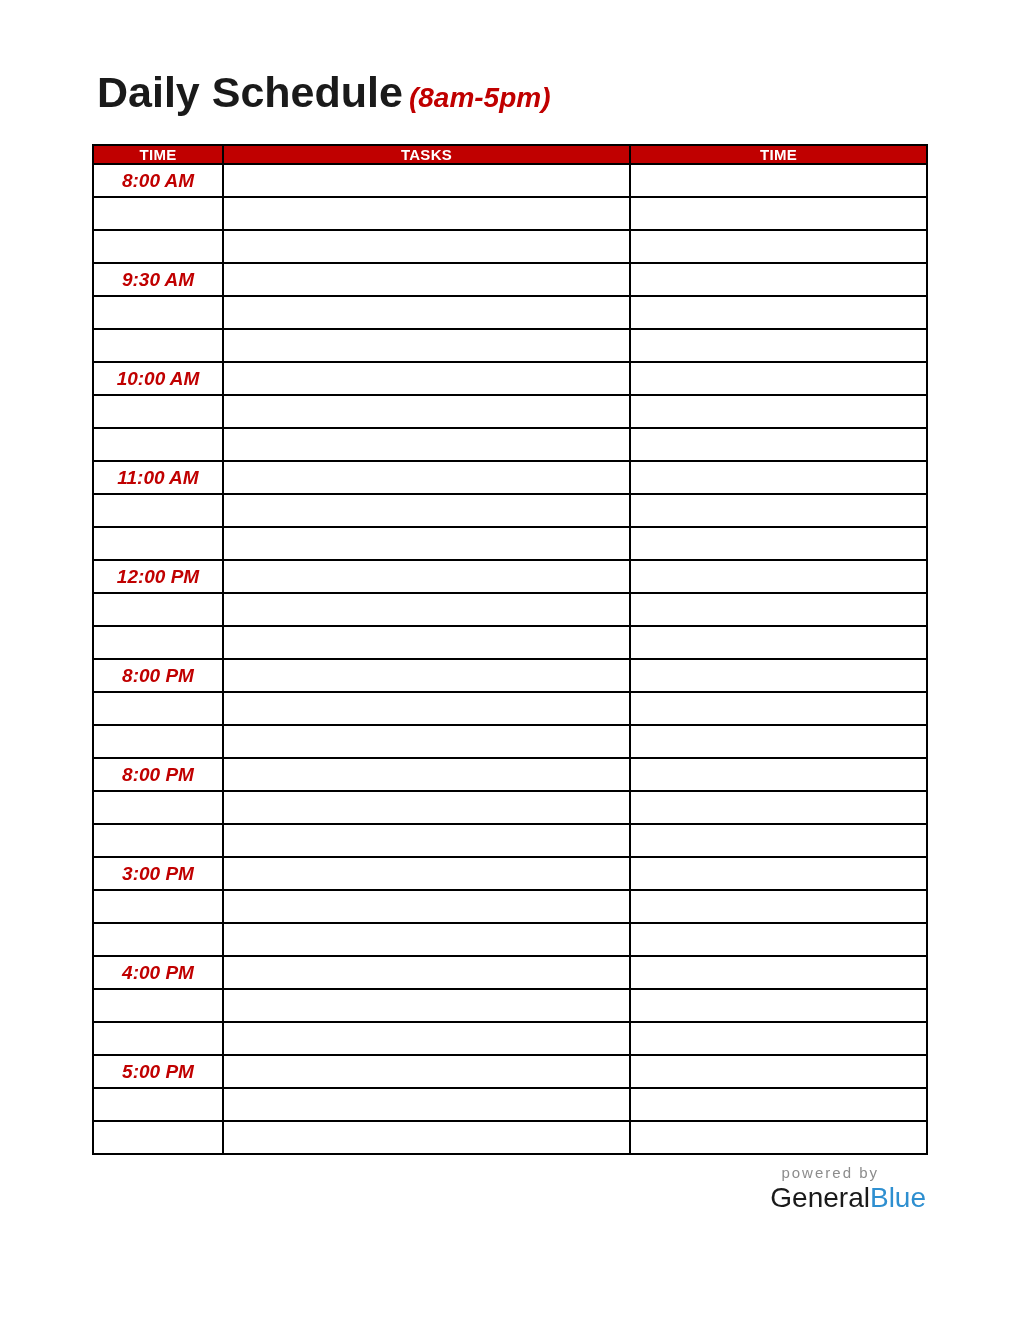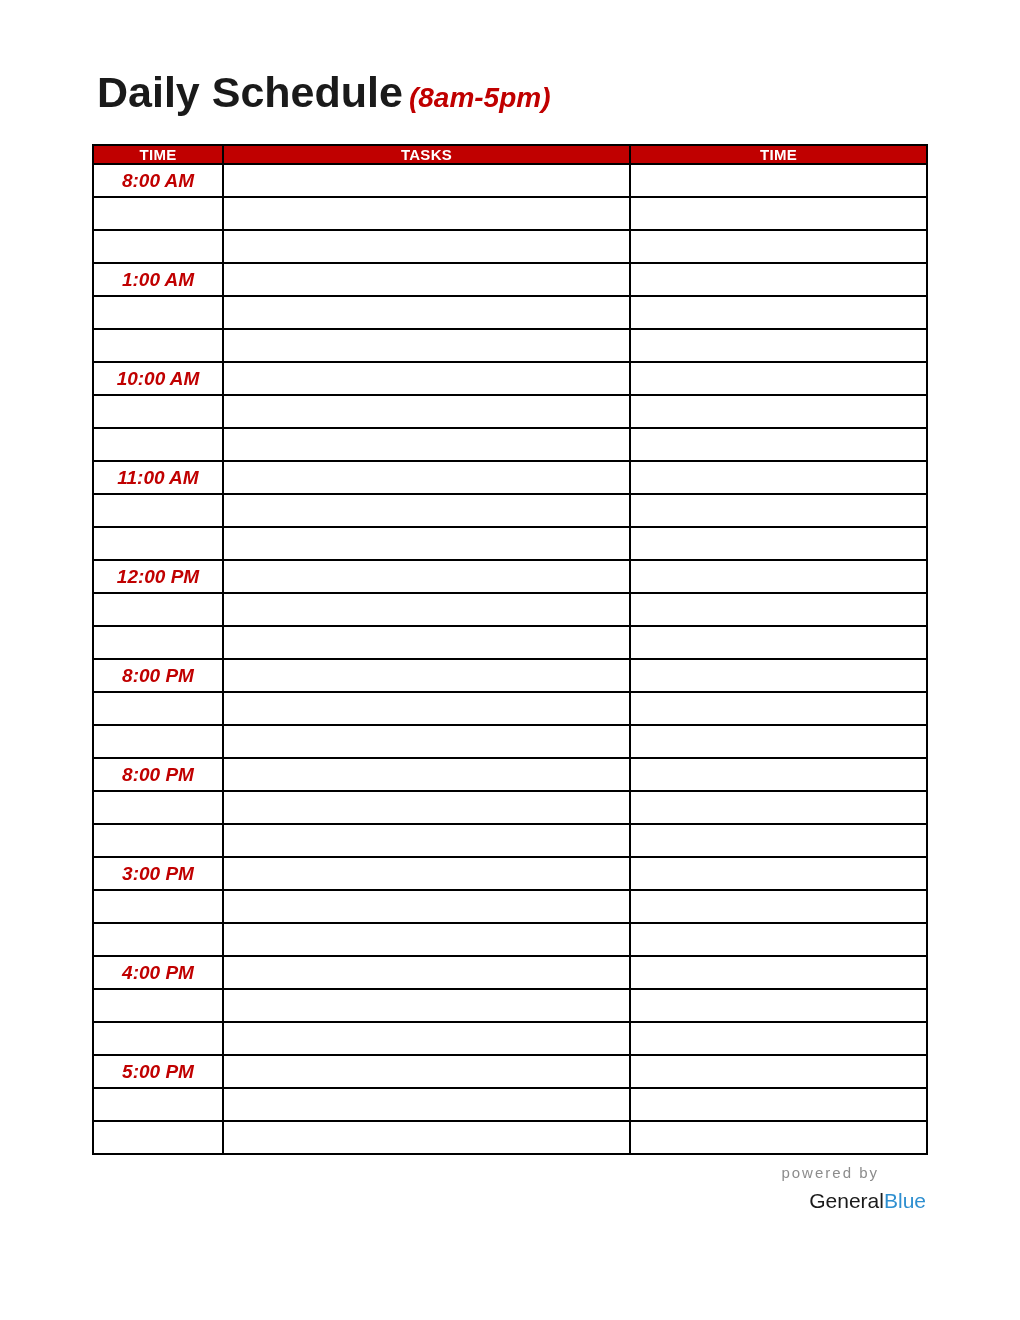--- a/index.html
+++ b/index.html
@@ -83,22 +83,22 @@
     width: 834px;
     text-align: right;
   }
   .footer .powered {
     color: var(--powered-by-gray);
     font-size: 15px;
     letter-spacing: 2px;
     margin-right: 47px;
   }
   .footer .brand {
-    font-size: 21px;
-    margin-top: 8px;
+    font-size: 28px;
+    margin-top: 1px;
     letter-spacing: 0px;
   }
   .footer .brand-general { color: var(--brand-dark); }
   .footer .brand-blue   { color: var(--brand-blue); }
 </style>
 </head>
 <body>
 
 <div class="page">
 
@@ -127,21 +127,21 @@
           <td class="time-cell"></td>
           <td></td>
           <td></td>
         </tr>
         <tr>
           <td class="time-cell"></td>
           <td></td>
           <td></td>
         </tr>
         <tr>
-          <td class="time-cell">1:00 AM</td>
+          <td class="time-cell">9:30 AM</td>
           <td></td>
           <td></td>
         </tr>
         <tr>
           <td class="time-cell"></td>
           <td></td>
           <td></td>
         </tr>
         <tr>
           <td class="time-cell"></td>

